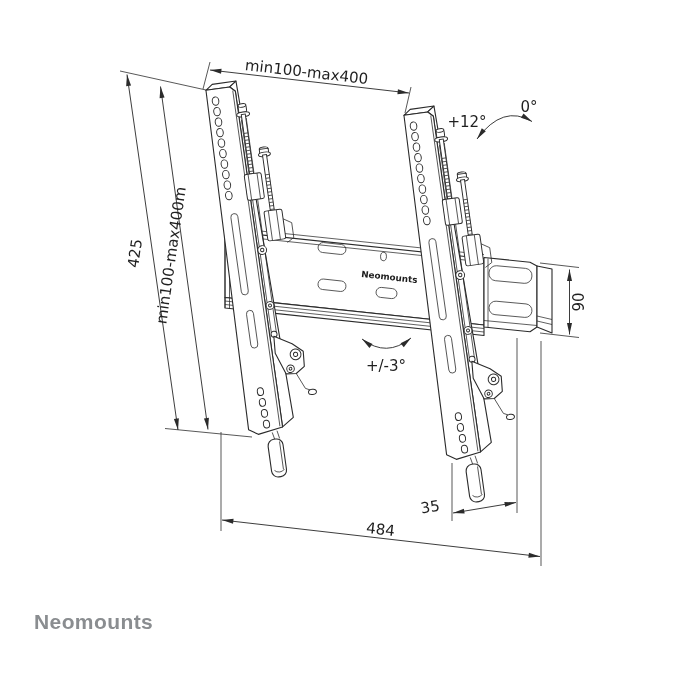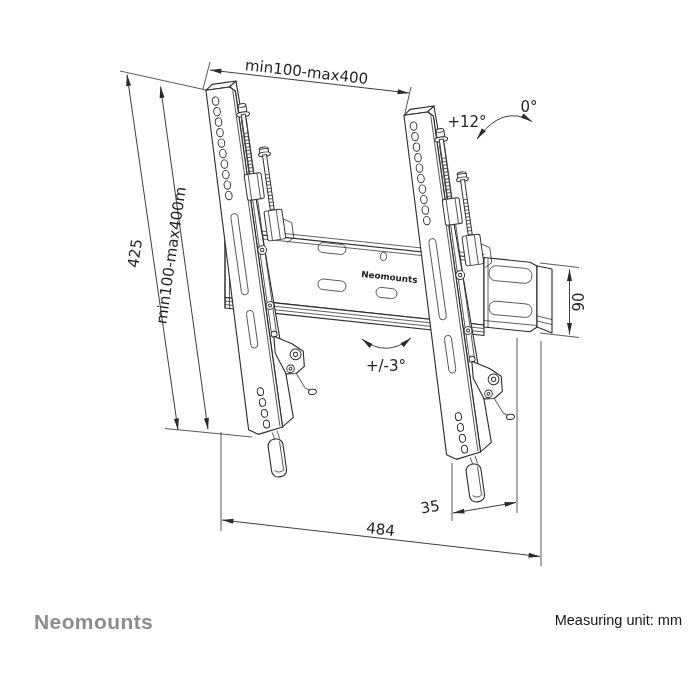--- a/index.html
+++ b/index.html
@@ -166,15 +166,14 @@
     <text class="arctext" x="529" y="112" text-anchor="middle">0°</text>
   </g>
 
   <g>
     <path class="dimline" d="M362,339 Q386.5,358 411,338" marker-start="url(#arr)" marker-end="url(#arr)"></path>
     <text class="arctext" x="386" y="371" text-anchor="middle" font-size="16">+/-3°</text>
   </g>
 </svg>
 
 <div class="footer-brand">Neomounts</div>
-<div class="footer-unit">Measuring unit: mm</div>
 
 </div>
 
 </body></html>

